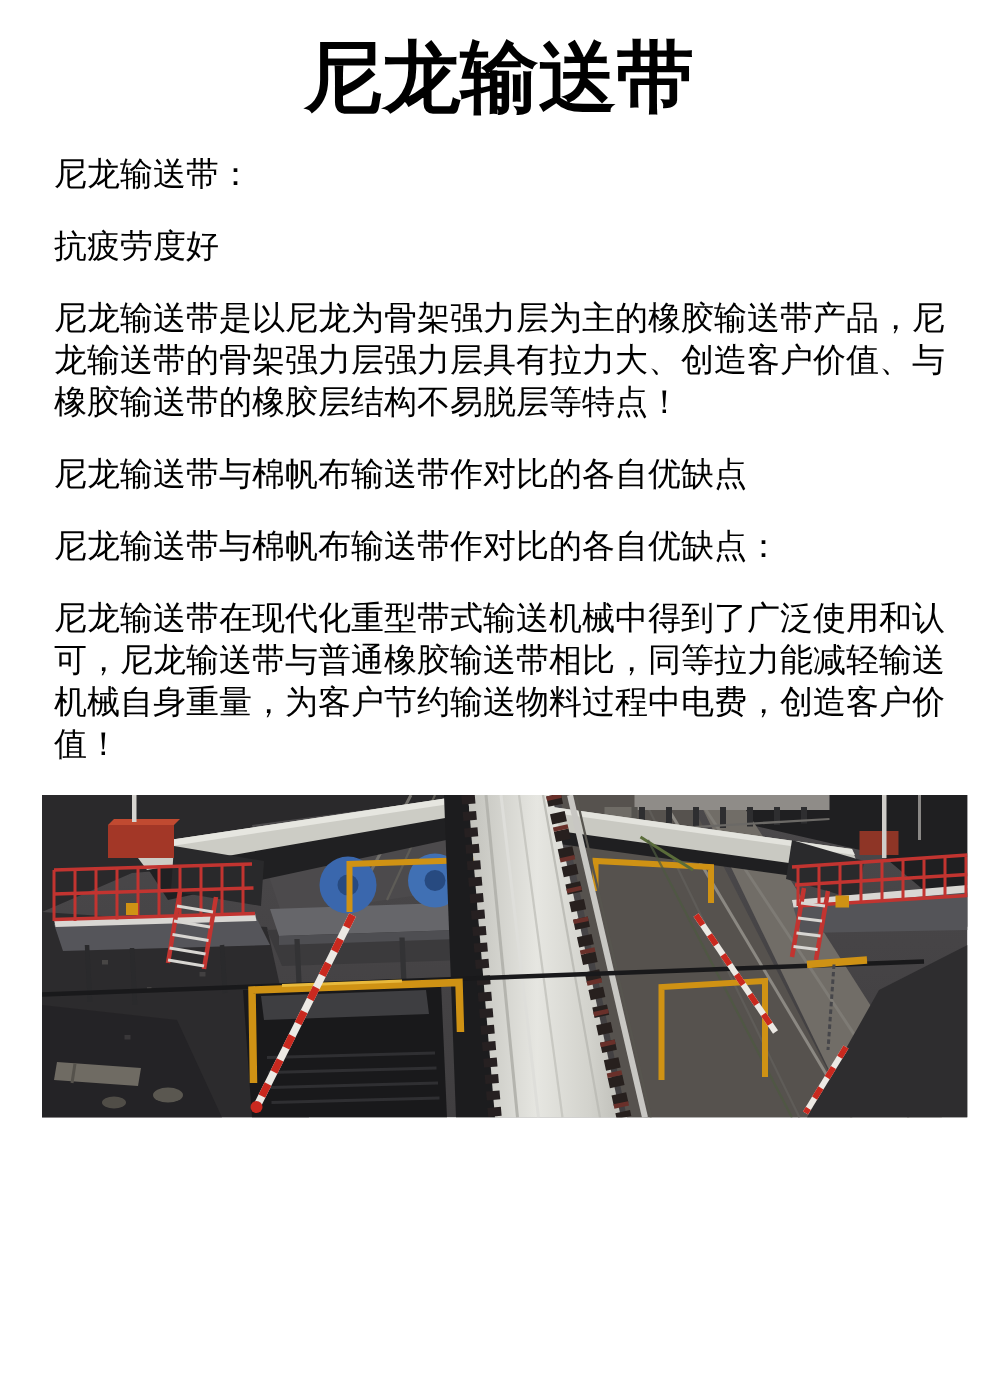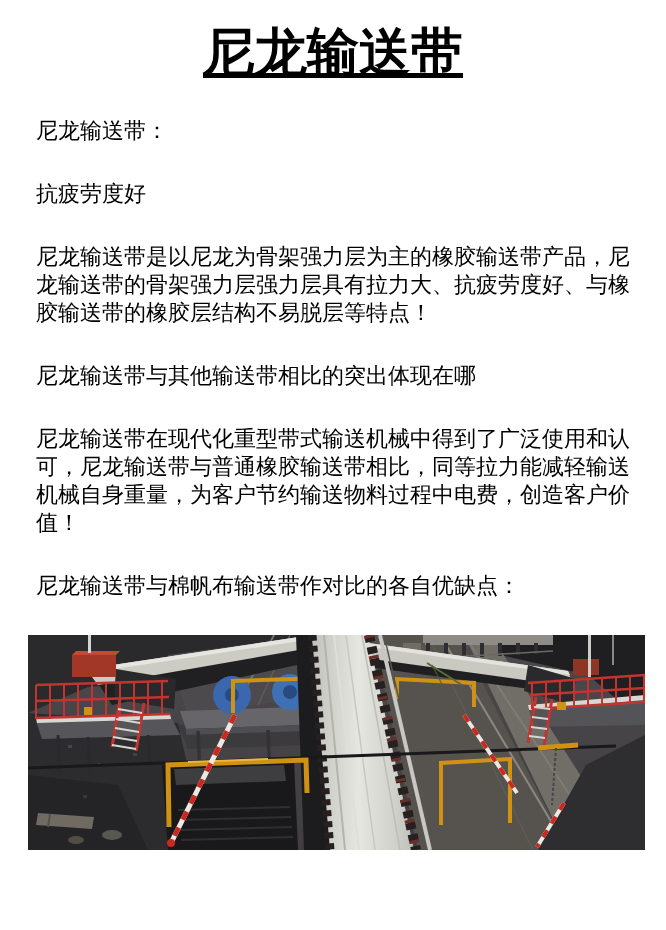--- a/index.html
+++ b/index.html
@@ -19,29 +19,29 @@
   }
   html,body{margin:0;padding:0;}
   body{
     width:666px;height:930px;overflow:hidden;
     background:var(--page-bg);color:var(--page-fg);
     font-family:"Liberation Sans","DejaVu Sans",sans-serif;
   }
   h1.page-title{
     margin:22px 0 0 0;
     font-size:52px;line-height:60px;font-weight:700;
-    text-align:center;letter-spacing:0;text-decoration:underline;
+    text-align:center;letter-spacing:0;
   }
   .article-body{
     margin:0 0 0 36px;
     width:598px;
     font-size:22px;line-height:28px;
   }
   .article-body p{
-    margin:35px 0;
+    margin:20px 0;
     word-break:break-all;
     line-break:anywhere;
     overflow-wrap:anywhere;
   }
   figure.photo{
     margin:20px 0 0 28px;
     width:617px;height:215px;
     padding:0;
     line-height:0;
   }
@@ -51,24 +51,24 @@
 </style>
 </head>
 <body>
 
 <main>
   <h1 class="page-title">尼龙输送带</h1>
 
   <div class="article-body">
     <p>尼龙输送带：</p>
     <p>抗疲劳度好</p>
-    <p>尼龙输送带是以尼龙为骨架强力层为主的橡胶输送带产品，尼龙输送带的骨架强力层强力层具有拉力大、抗疲劳度好、与橡胶输送带的橡胶层结构不易脱层等特点！</p>
-    <p>尼龙输送带与其他输送带相比的突出体现在哪</p>
+    <p>尼龙输送带是以尼龙为骨架强力层为主的橡胶输送带产品，尼龙输送带的骨架强力层强力层具有拉力大、创造客户价值、与橡胶输送带的橡胶层结构不易脱层等特点！</p>
+    <p>尼龙输送带与棉帆布输送带作对比的各自优缺点</p>
+    <p>尼龙输送带与棉帆布输送带作对比的各自优缺点：</p>
     <p>尼龙输送带在现代化重型带式输送机械中得到了广泛使用和认可，尼龙输送带与普通橡胶输送带相比，同等拉力能减轻输送机械自身重量，为客户节约输送物料过程中电费，创造客户价值！</p>
-    <p>尼龙输送带与棉帆布输送带作对比的各自优缺点：</p>
   </div>
 
   <figure class="photo">
     <svg viewBox="0 0 617 215" preserveAspectRatio="none" aria-hidden="true">
       <defs>
         <linearGradient id="beltGrad" x1="0" y1="0" x2="1" y2="0">
           <stop offset="0" stop-color="#c2c2bc"></stop>
           <stop offset="0.45" stop-color="#e6e6e1"></stop>
           <stop offset="0.8" stop-color="#d2d2cc"></stop>
           <stop offset="1" stop-color="#bfbfb9"></stop>

